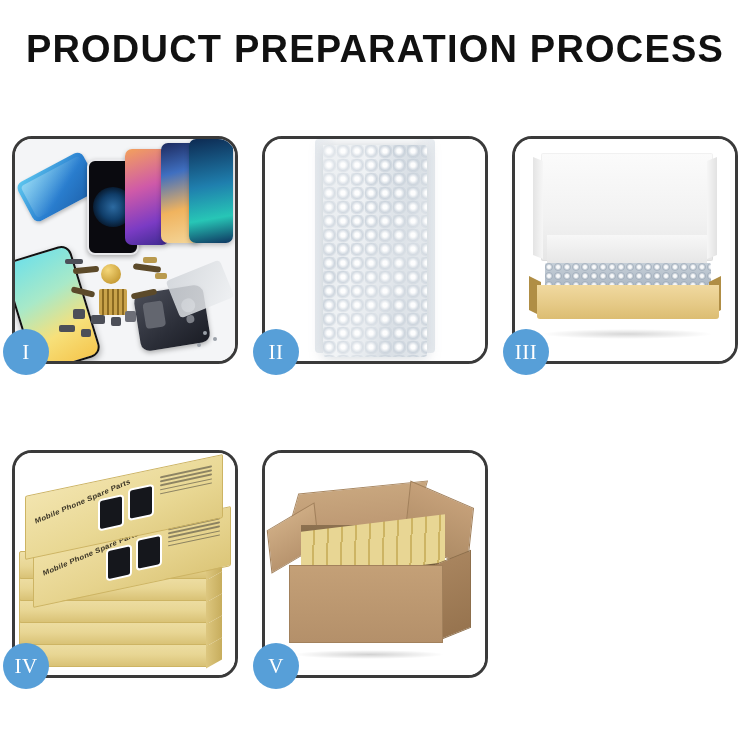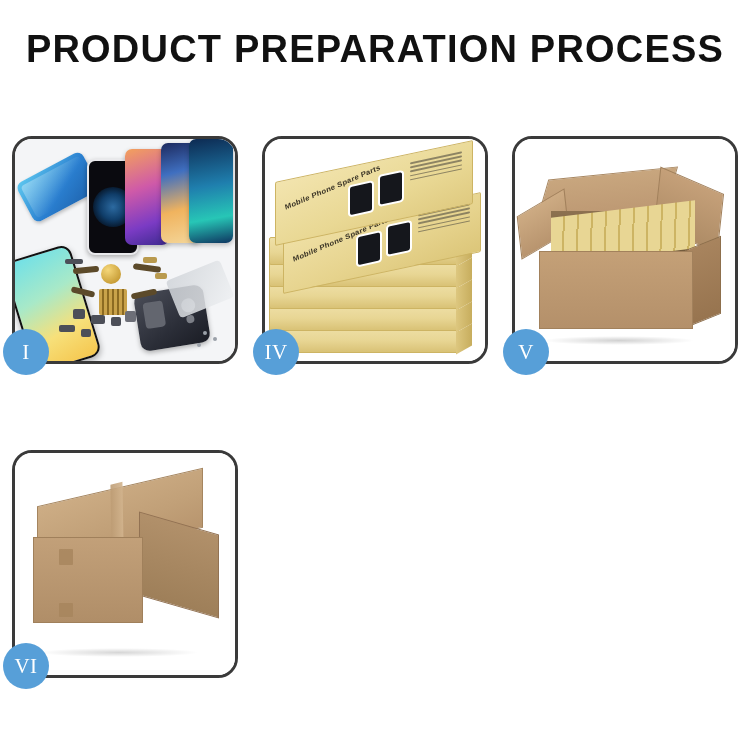--- a/index.html
+++ b/index.html
@@ -366,21 +366,44 @@
         <div class="chip" style="left:128px;top:118px;width:14px;height:6px;"></div>
         <div class="chip" style="left:140px;top:134px;width:12px;height:6px;"></div>
         <div class="tool"></div>
         <div class="screw" style="right:28px;bottom:26px;"></div>
         <div class="screw" style="right:18px;bottom:20px;"></div>
         <div class="screw" style="right:34px;bottom:14px;"></div>
       </div>
       <div class="badge">I</div>
     </div>
 
-
+    <div class="panel">
+      <div class="panel-inner p2">
+        <div class="bubble-edge"></div>
+        <div class="bubble-pack">
+          <div class="bubble-sheen"></div>
+        </div>
+      </div>
+      <div class="badge">II</div>
+    </div>
+
+    <div class="panel">
+      <div class="panel-inner p3">
+        <div class="m3-lid"></div>
+        <div class="m3-lid-side"></div>
+        <div class="m3-lid-side-r"></div>
+        <div class="m3-foam"></div>
+        <div class="m3-bubbles"></div>
+        <div class="m3-front-l"></div>
+        <div class="m3-front-r"></div>
+        <div class="m3-front"></div>
+        <div class="m3-shadow"></div>
+      </div>
+      <div class="badge">III</div>
+    </div>
 
     <div class="panel">
       <div class="panel-inner p4">
         <div class="stack">
           <div class="gbox" style="top:168px;">
               <span class="side"></span>
             </div>
           <div class="gbox" style="top:146px;">
               <span class="side"></span>
             </div>
@@ -431,27 +454,15 @@
         <div class="c5-flap-left"></div>
         <div class="c5-inner"></div>
         <div class="c5-gold"></div>
         <div class="c5-side"></div>
         <div class="c5-body"></div>
         <div class="c5-shadow"></div>
       </div>
       <div class="badge">V</div>
     </div>
 
-    <div class="panel">
-      <div class="panel-inner p6">
-        <div class="c6-top"></div>
-        <div class="c6-tape-top"></div>
-        <div class="c6-right"></div>
-        <div class="c6-front"></div>
-        <div class="c6-tab1"></div>
-        <div class="c6-tab2"></div>
-        <div class="c6-shadow"></div>
-      </div>
-      <div class="badge">VI</div>
-    </div>
 
   </div>
 </div>
 
 </body></html>

